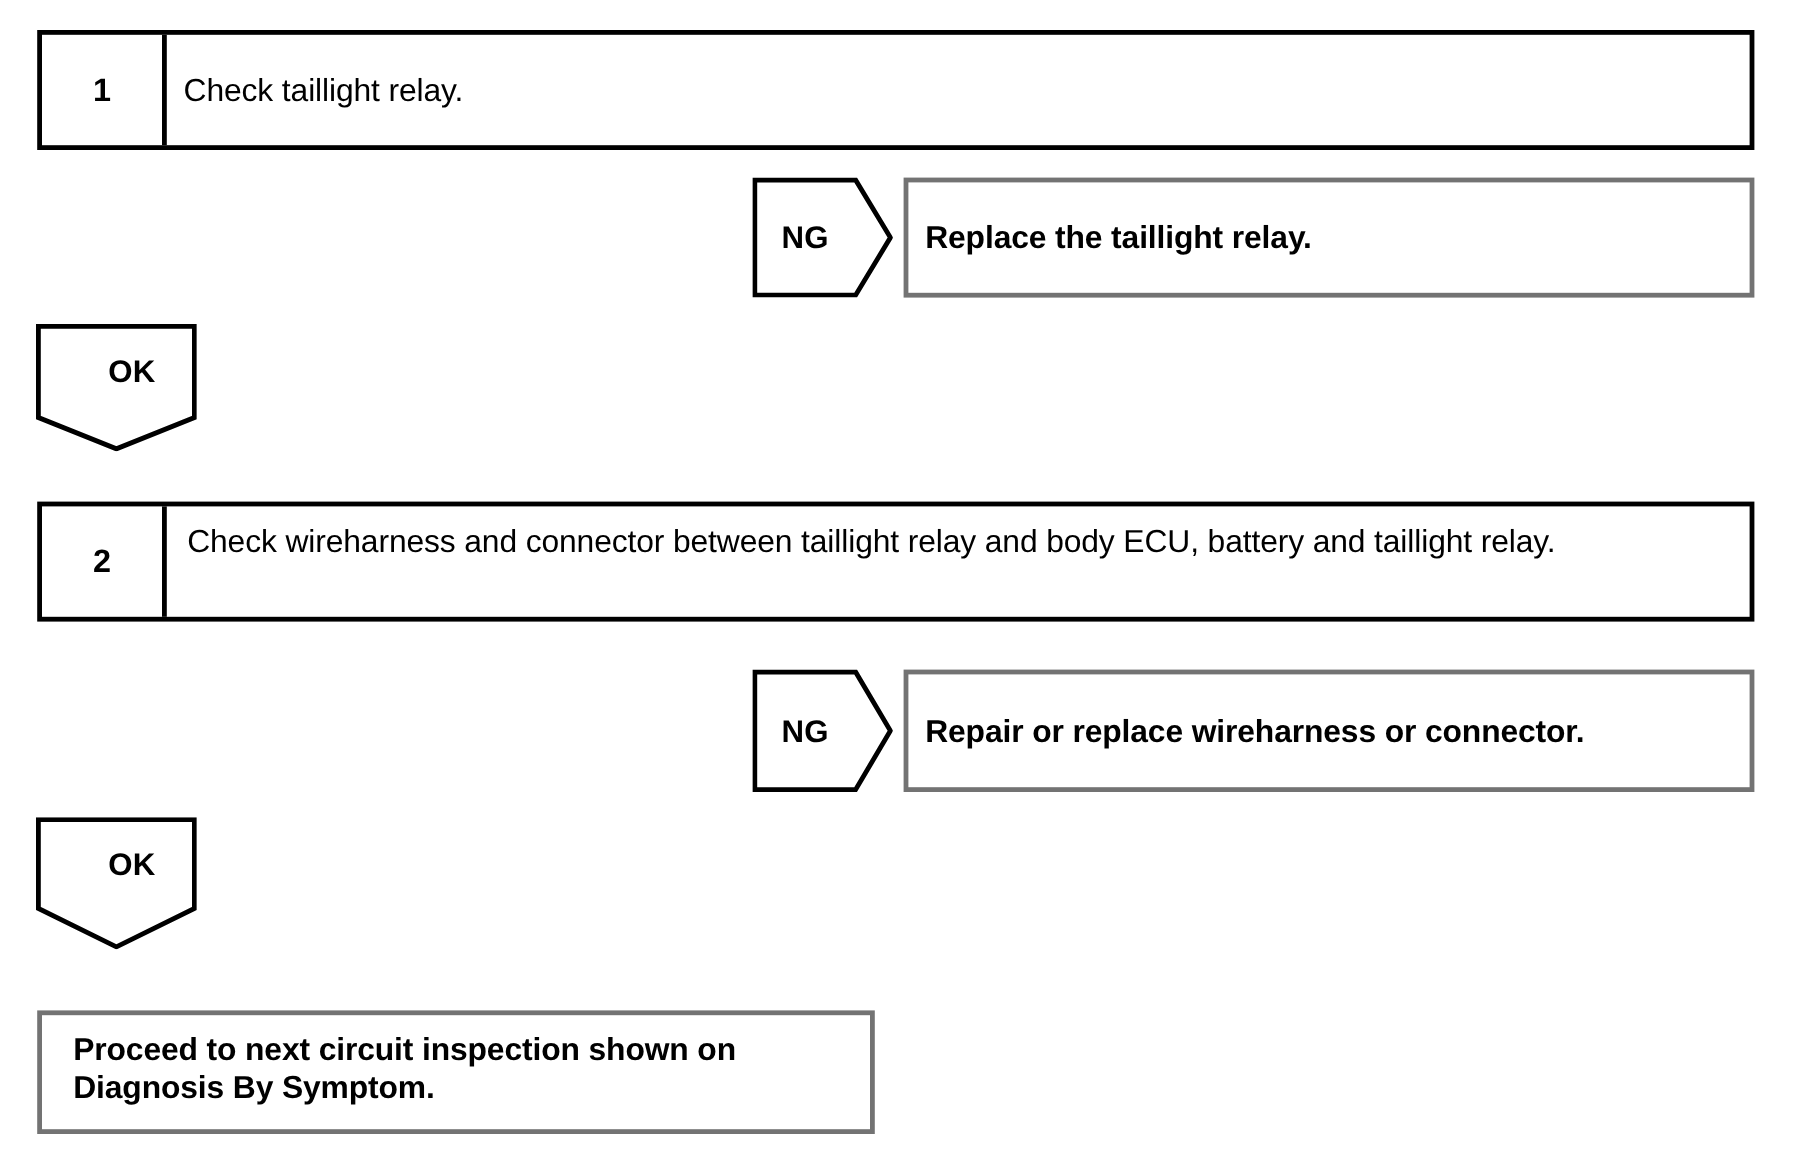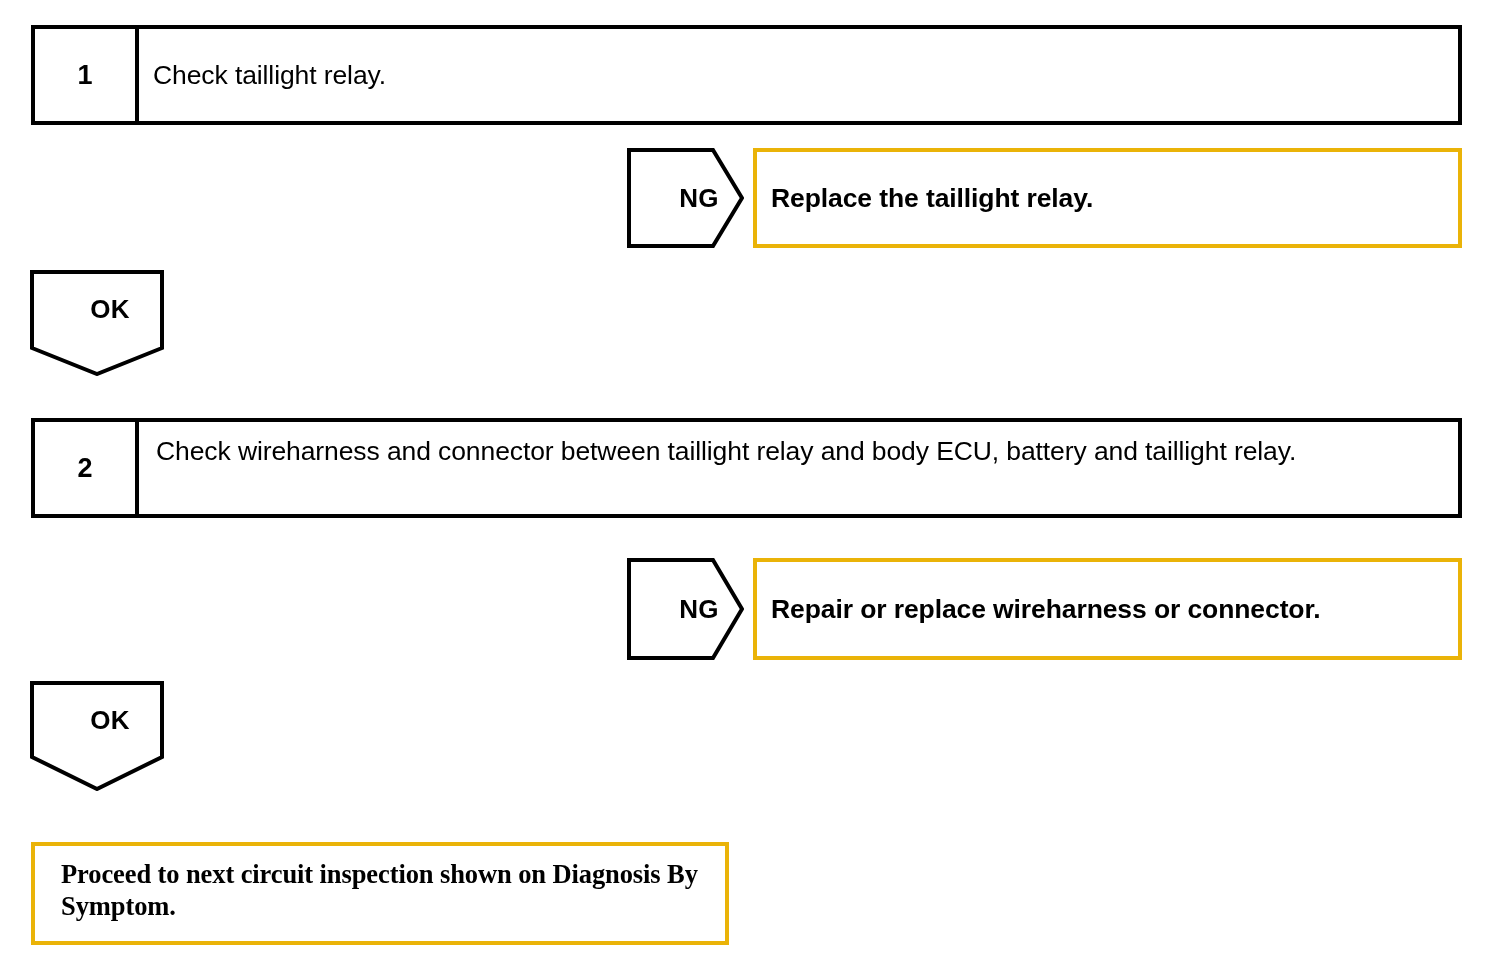--- a/index.html
+++ b/index.html
@@ -60,35 +60,34 @@
   .step-text.top-align {
     align-items: flex-start;
     padding-top: 13px;
     padding-left: 17px;
   }
 
   
   .result-box {
     position: absolute;
     box-sizing: border-box;
-    border: 4px solid #eab308;
+    border: 4px solid #737373;
     background: #fff;
     display: flex;
     align-items: center;
     padding: 0 12px 0 14px;
     font-size: 26.5px;
     font-weight: bold;
     line-height: 1.22;
     letter-spacing: -0.1px;
   }
   .result-box.two-line {
     align-items: flex-start;
     padding-top: 12px;
     padding-left: 26px;
-    font-family: Liberation Serif, serif;
   }
 
   
   .ng-arrow {
     position: absolute;
     box-sizing: border-box;
   }
   .ng-arrow svg {
     position: absolute;
     left: 0;
@@ -100,21 +99,20 @@
     left: 0;
     top: 0;
     width: 88px;
     height: 100%;
     display: flex;
     align-items: center;
     justify-content: center;
     font-size: 26px;
     font-weight: bold;
     letter-spacing: 0.3px;
-    margin-left: 28px;
   }
 
   
   .ok-arrow {
     position: absolute;
     box-sizing: border-box;
   }
   .ok-arrow svg {
     position: absolute;
     left: 0;

